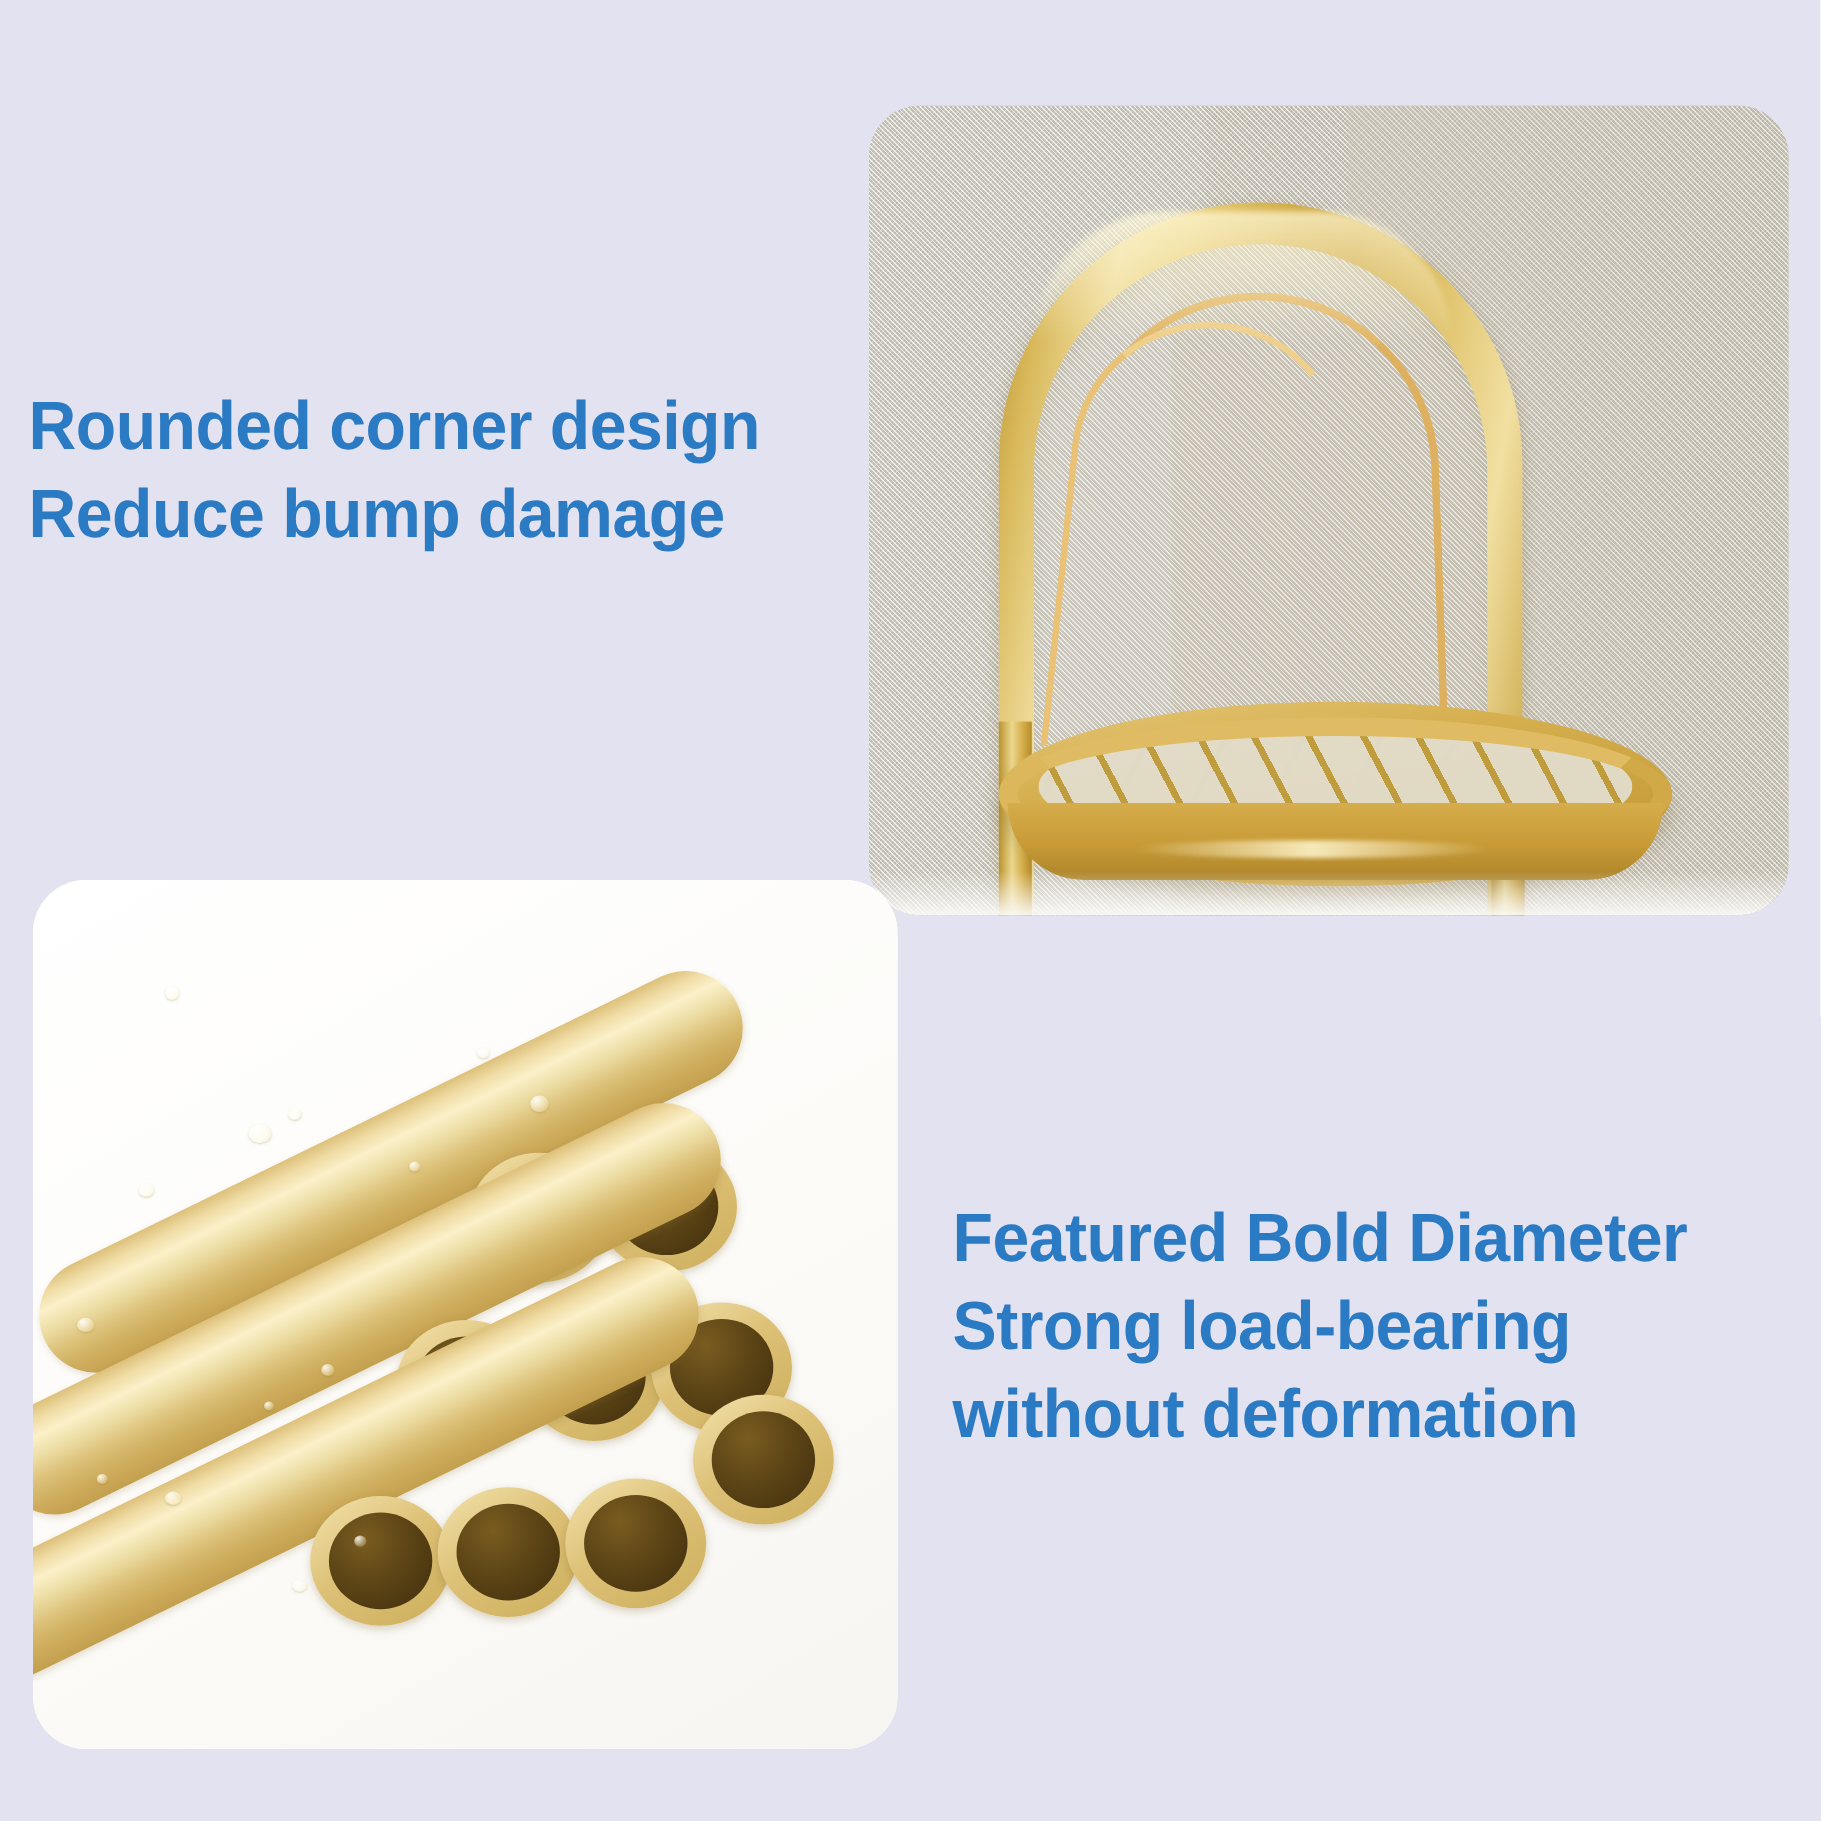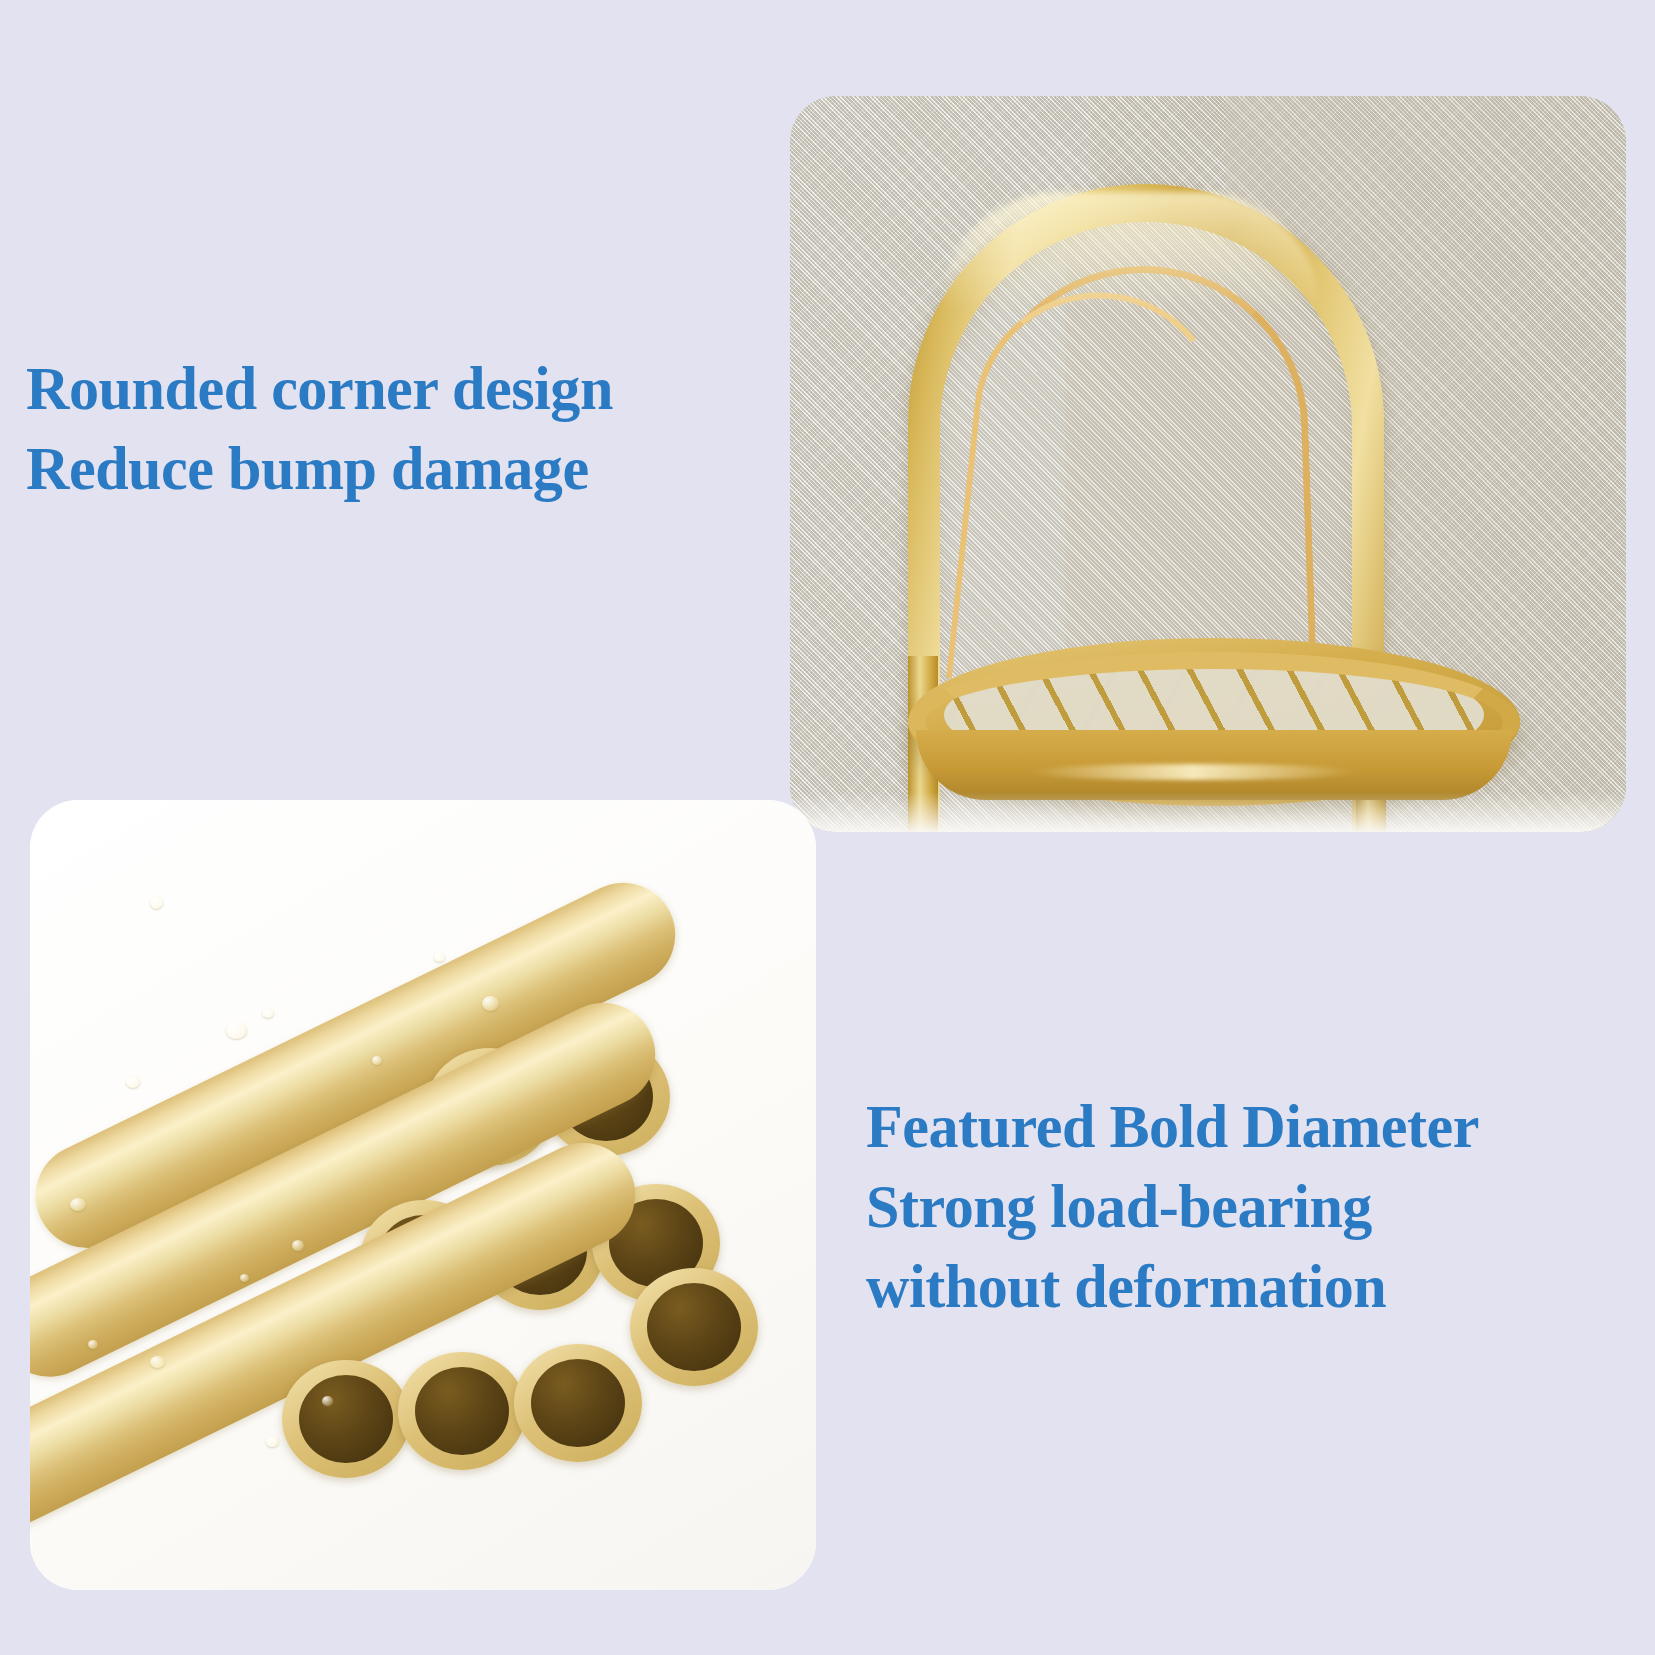--- a/index.html
+++ b/index.html
@@ -6,21 +6,21 @@
     margin: 0;
     padding: 0;
     background: #ffffff;
   }
   #page {
     position: relative;
     width: 1655px;
     height: 1655px;
     background: #e3e2f0;
     overflow: hidden;
-    font-family: Liberation Serif, serif;
+    font-family: Liberation Sans, sans-serif;
   }
 
   
   .headline {
     position: absolute;
     color: #2b7ac4;
     font-weight: bold;
     font-size: 62px;
     line-height: 80px;
     letter-spacing: -0.5px;

